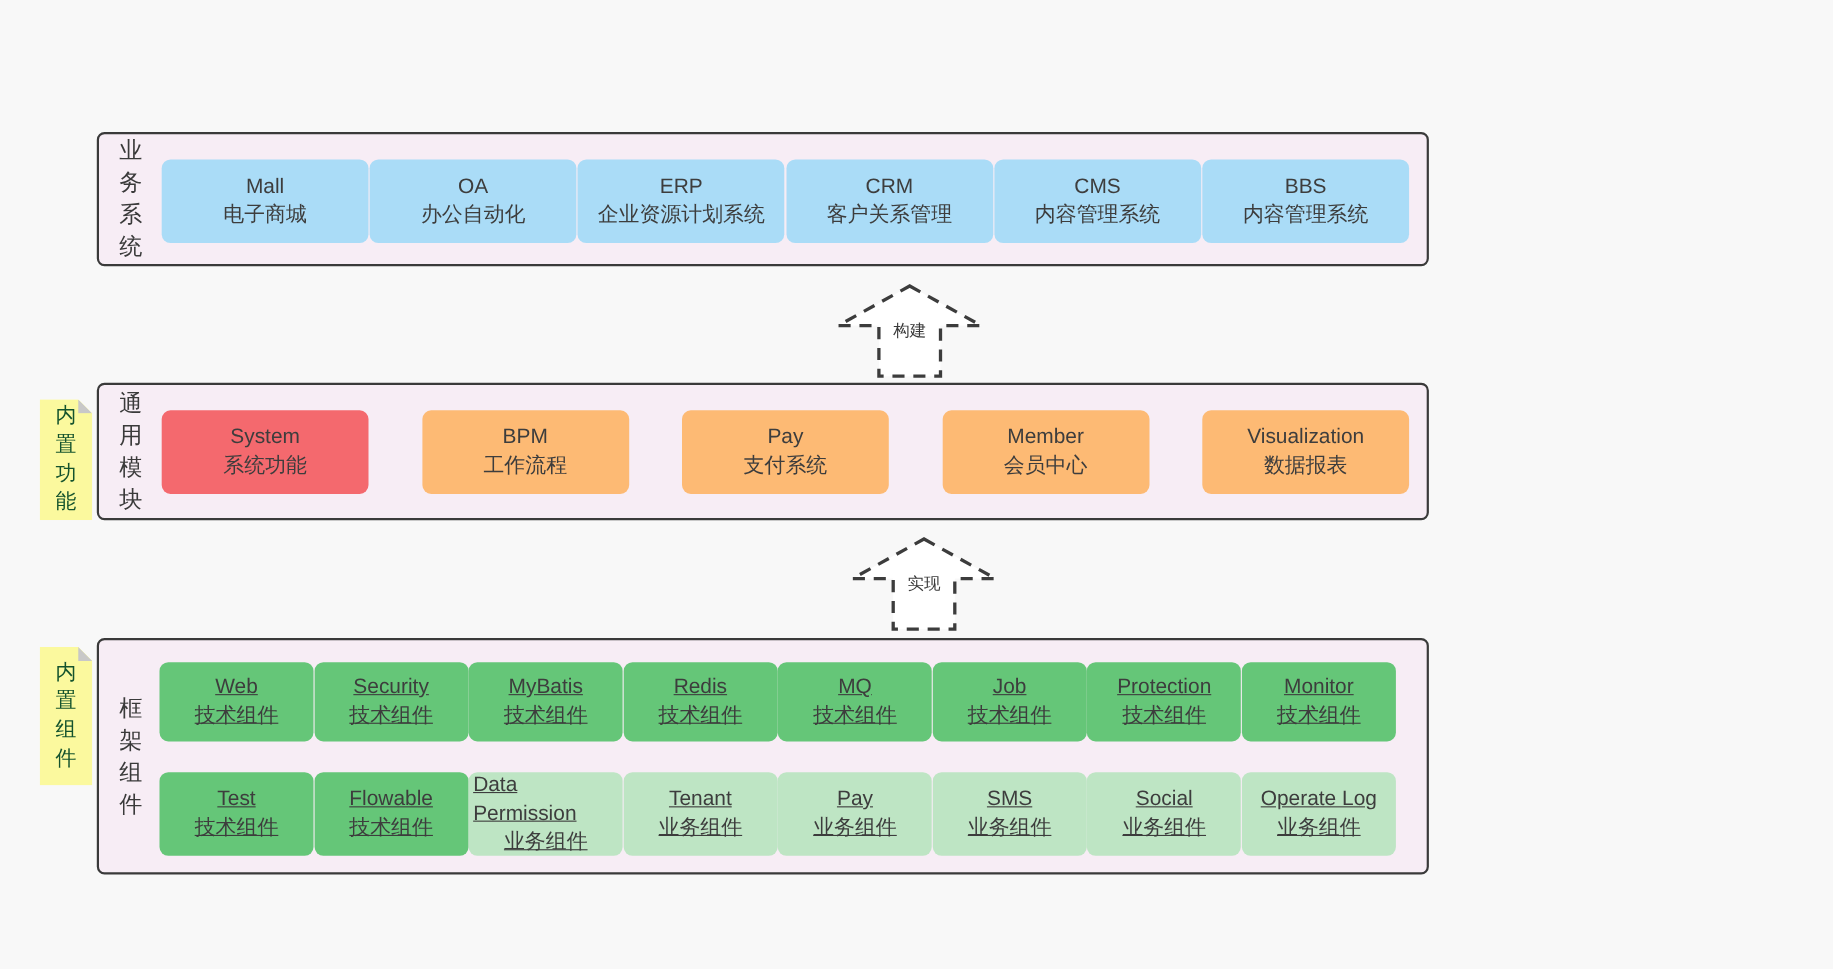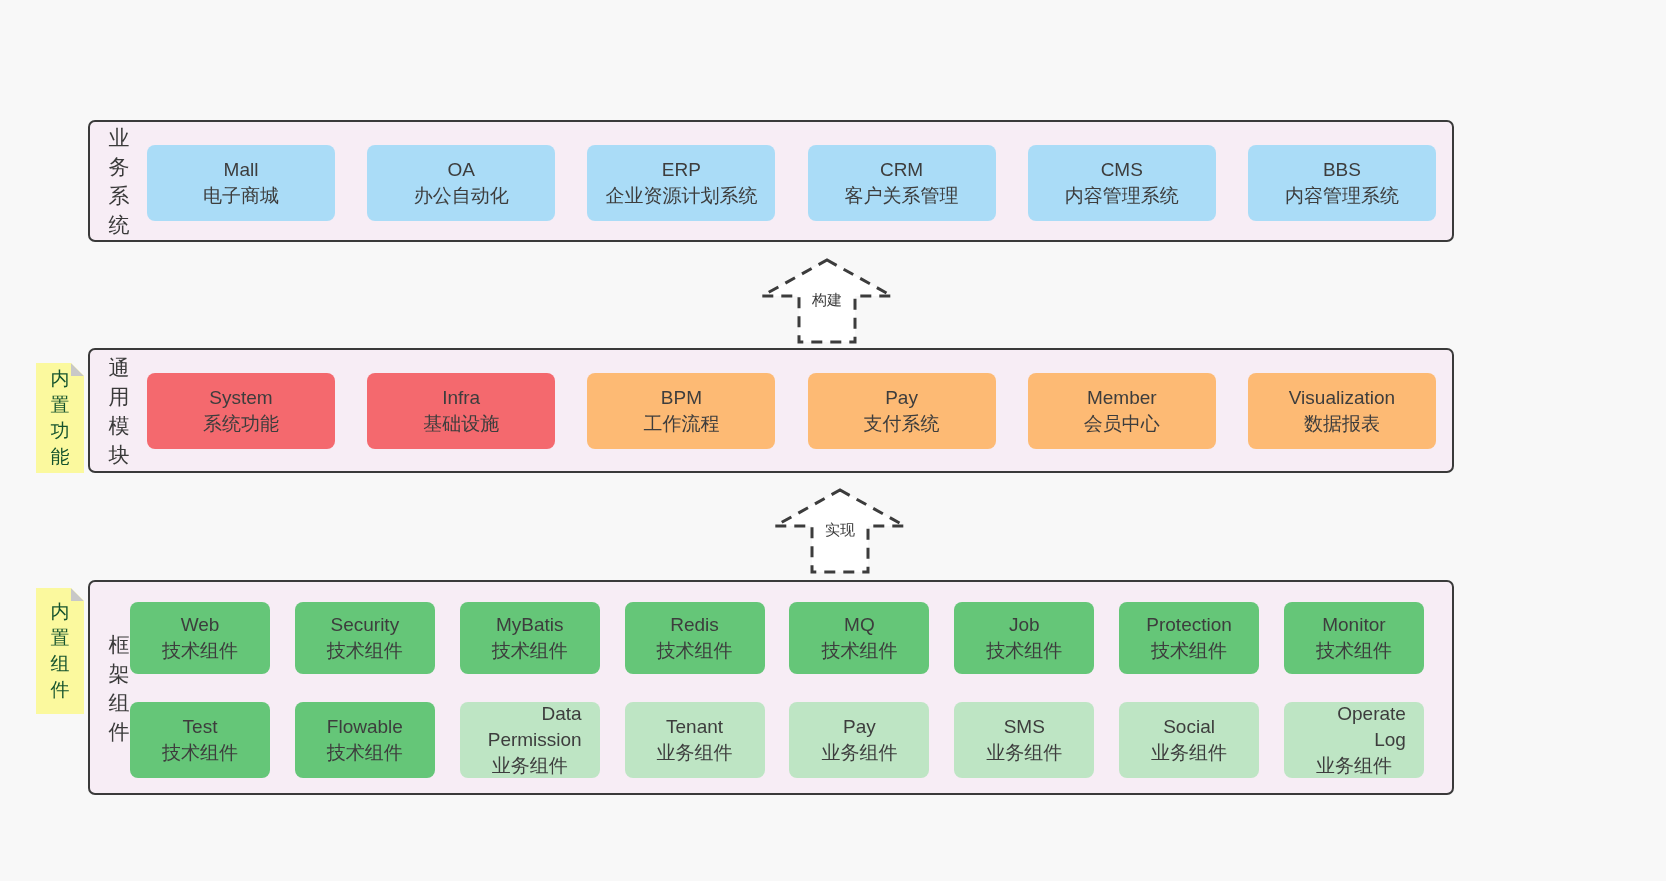--- a/index.html
+++ b/index.html
@@ -3,40 +3,40 @@
 <meta charset="utf-8">
 <style>
   html,body{margin:0;padding:0;}
   body{
     width:1666px;height:881px;position:relative;overflow:hidden;
     background:#f8f8f8;
     font-family:"Liberation Sans","DejaVu Sans",sans-serif;
     color:#3d3d3d;
   }
   .layer{
-    position:absolute;left:88px;width:1366px;box-sizing:border-box;
+    position:absolute;left:88px;width:1211px;box-sizing:border-box;
     background:#f7edf5;border:2px solid #3a3a3a;border-radius:7px;
   }
   #layer-business{top:120px;height:122px;}
   #layer-common{top:348px;height:125px;}
   #layer-framework{top:580px;height:215px;}
   .layer-label{
     position:absolute;left:13px;top:50%;transform:translateY(-50%);
     width:32px;text-align:center;font-size:21px;line-height:29px;
     color:#3a3a3a;word-break:break-all;
   }
   .row{position:absolute;display:flex;justify-content:space-between;}
   .row-wide{left:57px;right:16px;top:23px;}
-  .row-narrow{left:40px;right:28px;}
+  .row-narrow{left:55px;right:28px;text-decoration:underline;}
   #layer-framework .row-a{top:20px;}
   #layer-framework .row-b{top:120px;}
   .box{
     border-radius:8px;display:flex;flex-direction:column;align-items:center;
-    justify-content:center;text-align:right;font-size:19px;line-height:26px;
-    box-sizing:border-box;padding:2px 18px;
+    justify-content:center;text-align:left;font-size:19px;line-height:26px;
+    box-sizing:border-box;padding:2px 4px;
   }
   .box-wide{width:188px;height:76px;}
   .box-narrow{width:140px;height:72px;}
   .row-b .box-narrow{height:76px;}
   .blue{background:#aadcf7;}
   .red{background:#f4696e;}
   .pink{background:#fdba74;}
   .green{background:#65c678;}
   .lightgreen{background:#bee5c4;}
   .note{
@@ -108,24 +108,20 @@
   <span class="note-text">内置功能</span>
 </div>
 
 <div class="layer" id="layer-common">
   <div class="layer-label">通用模块</div>
   <div class="row row-wide">
     <div class="box box-wide red">
       <span>System</span>
       <span>系统功能</span>
     </div>
-    <div class="box box-wide red">
-      <span>Infra</span>
-      <span>基础设施</span>
-    </div>
     <div class="box box-wide pink">
       <span>BPM</span>
       <span>工作流程</span>
     </div>
     <div class="box box-wide pink">
       <span>Pay</span>
       <span>支付系统</span>
     </div>
     <div class="box box-wide pink">
       <span>Member</span>

